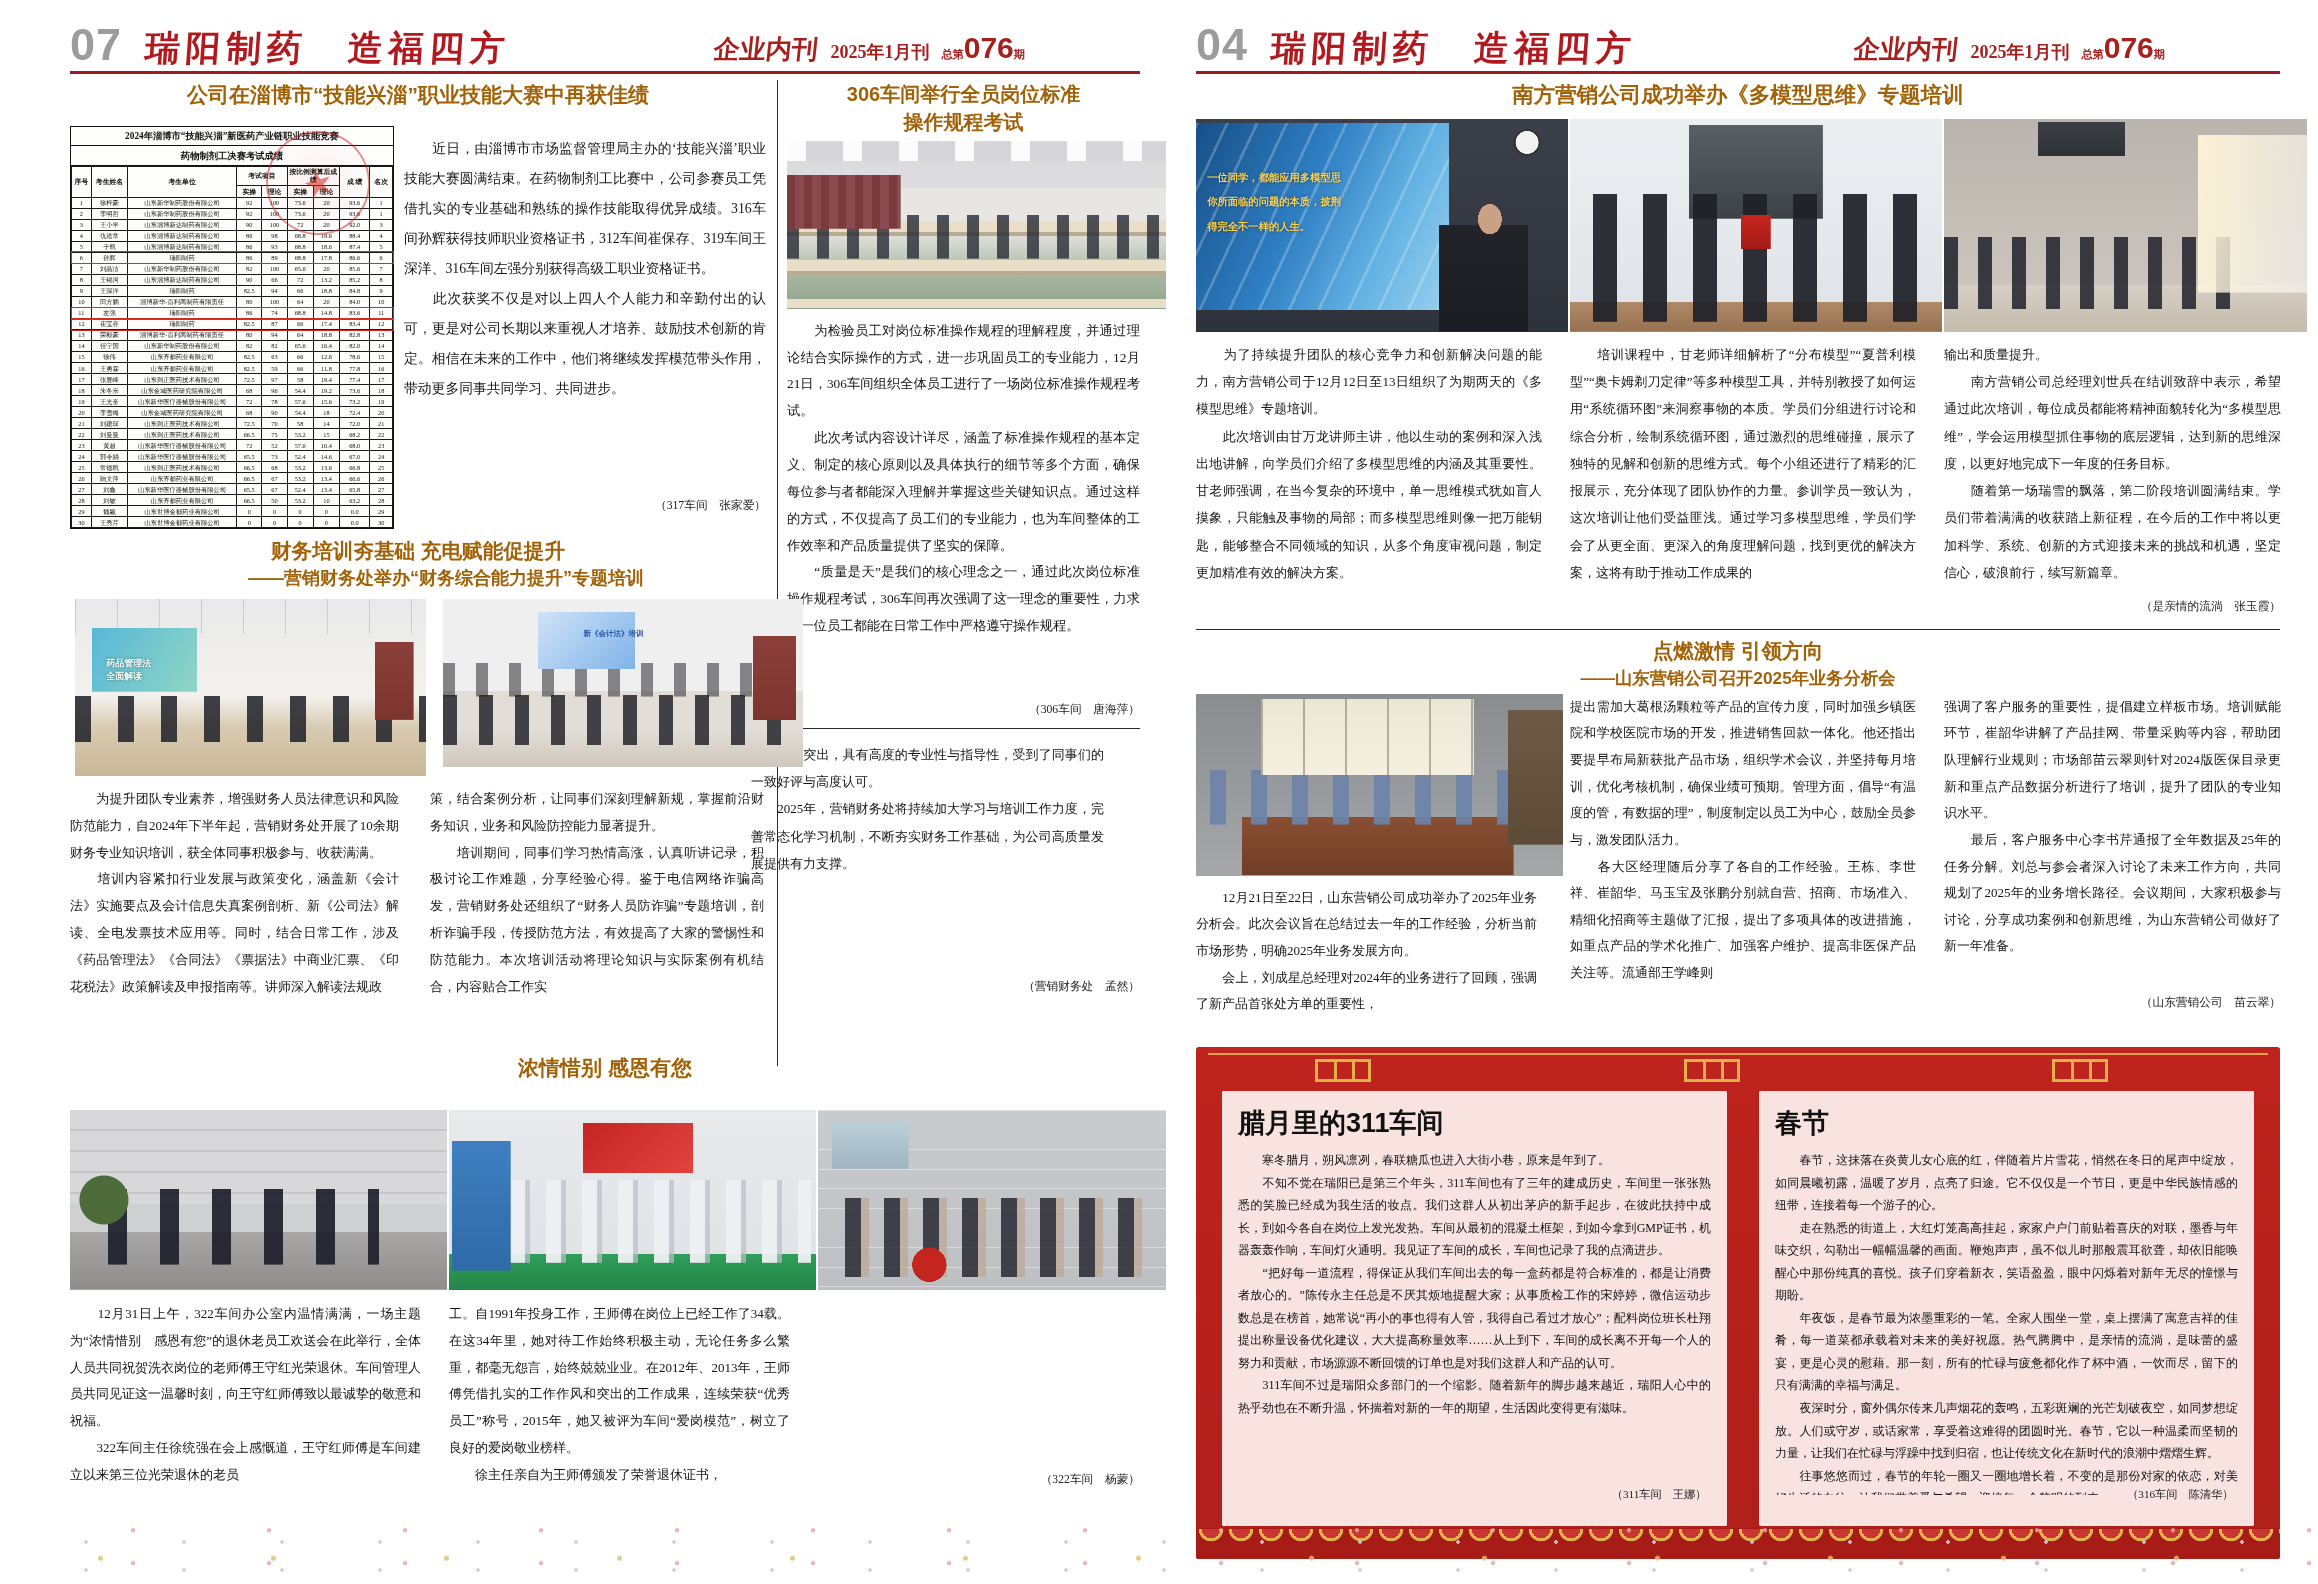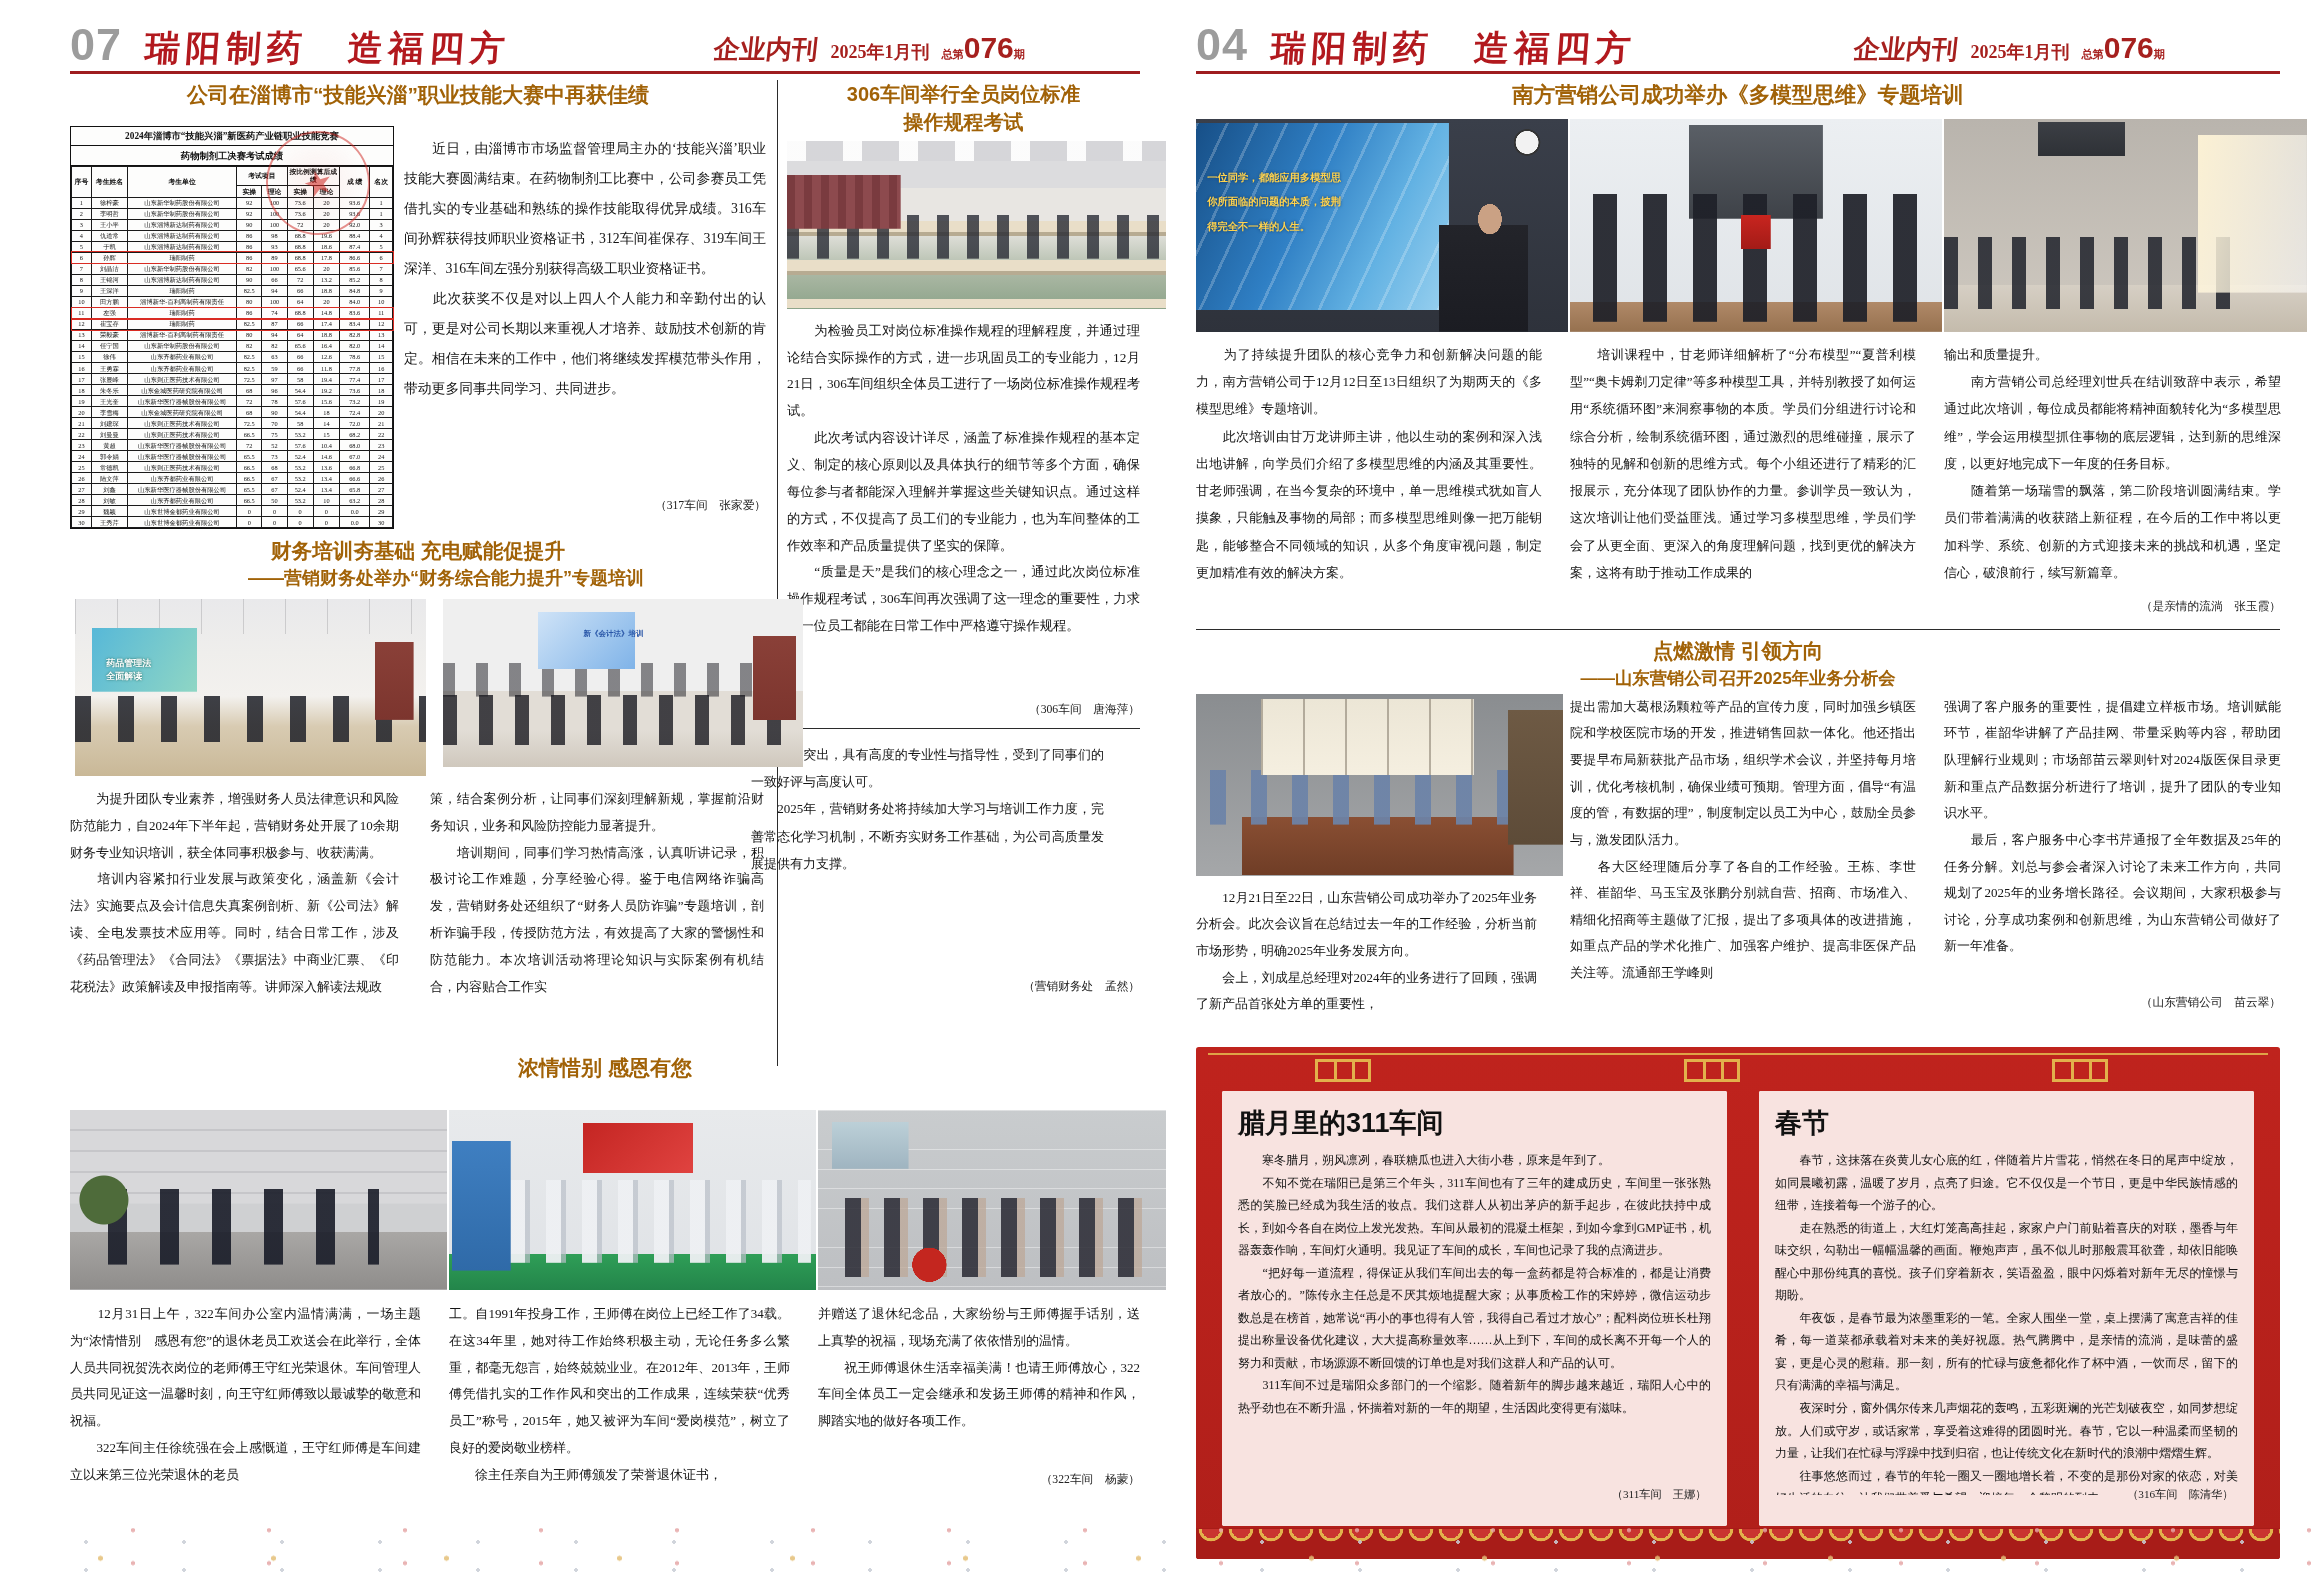--- a/index.html
+++ b/index.html
@@ -578,22 +578,20 @@
 　　培训期间，同事们学习热情高涨，认真听讲记录，积极讨论工作难题，分享经验心得。鉴于电信网络诈骗高发，营销财务处还组织了“财务人员防诈骗”专题培训，剖析诈骗手段，传授防范方法，有效提高了大家的警惕性和防范能力。本次培训活动将理论知识与实际案例有机结合，内容贴合工作实</div>
 
   <div class="abs hl-title" style="left:0;top:1035px;width:1070px;font-size:21px;">浓情惜别 感恩有您</div>
   <div class="photo" id="ph-walk" style="left:0;top:1091px;width:351px;height:180px;"></div>
   <div class="photo" id="ph-clean" style="left:379px;top:1091px;width:341px;height:180px;"></div>
   <div class="photo" id="ph-group" style="left:748px;top:1091px;width:322px;height:180px;"></div>
   <div class="abs body-text" style="left:0;top:1282px;width:351px;height:196px;font-size:13px;line-height:2.07;">　　12月31日上午，322车间办公室内温情满满，一场主题为“浓情惜别　感恩有您”的退休老员工欢送会在此举行，全体人员共同祝贺洗衣岗位的老师傅王守红光荣退休。车间管理人员共同见证这一温馨时刻，向王守红师傅致以最诚挚的敬意和祝福。
 　　322车间主任徐统强在会上感慨道，王守红师傅是车间建立以来第三位光荣退休的老员</div>
   <div class="abs body-text" style="left:379px;top:1282px;width:341px;height:196px;font-size:13px;line-height:2.07;">工。自1991年投身工作，王师傅在岗位上已经工作了34载。在这34年里，她对待工作始终积极主动，无论任务多么繁重，都毫无怨言，始终兢兢业业。在2012年、2013年，王师傅凭借扎实的工作作风和突出的工作成果，连续荣获“优秀员工”称号，2015年，她又被评为车间“爱岗模范”，树立了良好的爱岗敬业榜样。
 　　徐主任亲自为王师傅颁发了荣誉退休证书，</div>
-  <div class="abs body-text" style="left:748px;top:1282px;width:322px;height:168px;font-size:13px;line-height:2.07;">并赠送了退休纪念品，大家纷纷与王师傅握手话别，送上真挚的祝福，现场充满了依依惜别的温情。
-　　祝王师傅退休生活幸福美满！也请王师傅放心，322车间全体员工一定会继承和发扬王师傅的精神和作风，脚踏实地的做好各项工作。</div>
   <div class="abs byline" style="left:748px;top:1453px;width:322px;">（322车间　杨蒙）</div>
 </div>
 
 <div class="page" id="pageR">
   <div class="abs pagenum" style="left:0;top:0;">04</div>
   <div class="abs brand" style="left:75px;top:6.5px;">瑞阳制药　造福四方</div>
   <div class="abs masthead" style="right:115px;top:12px;">
     <span class="mh-journal">企业内刊</span>
     <span class="mh-issue">2025年1月刊</span>
     <span><span class="mh-prefix">总第</span><span class="mh-no">076</span><span class="mh-prefix">期</span></span>

